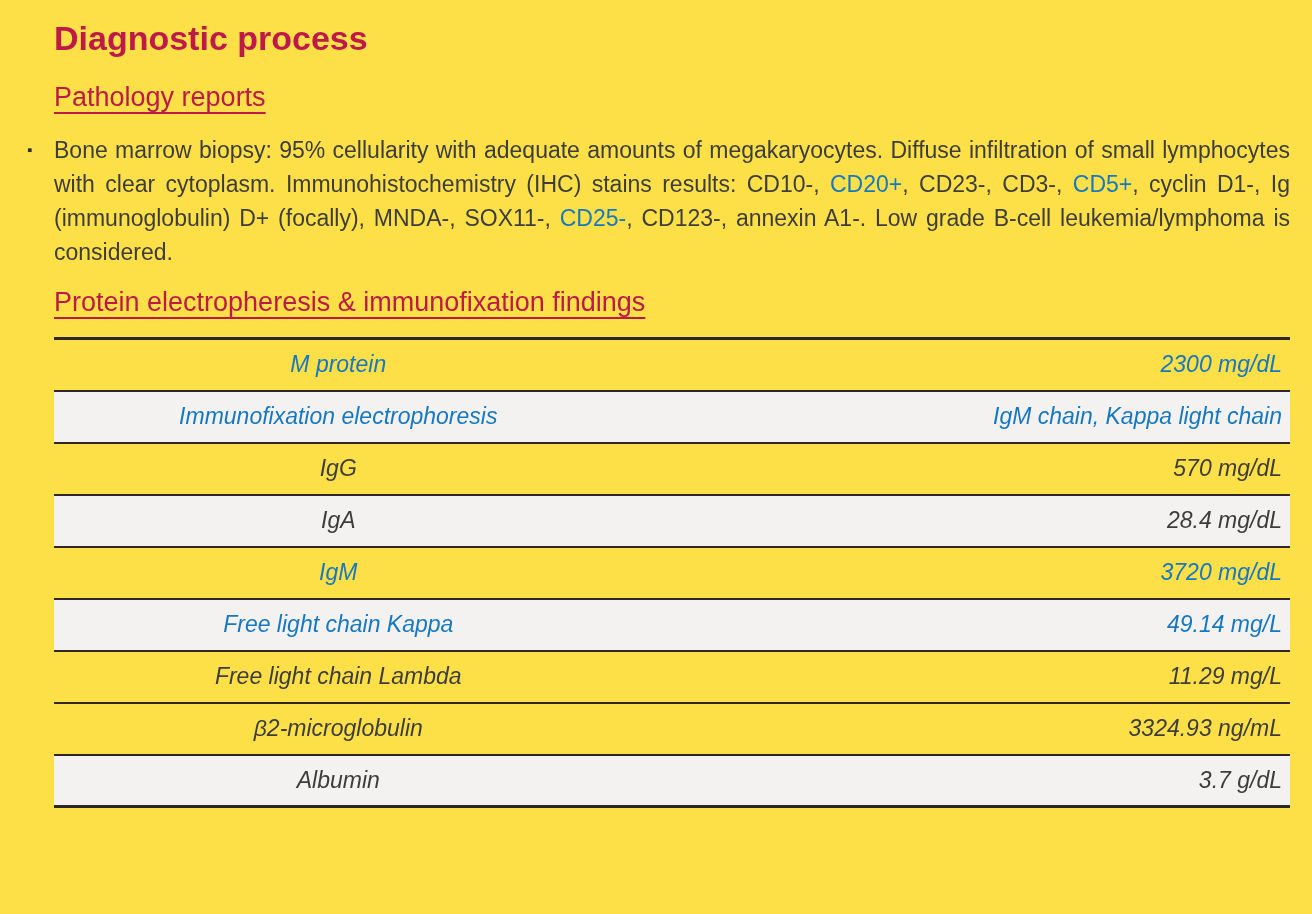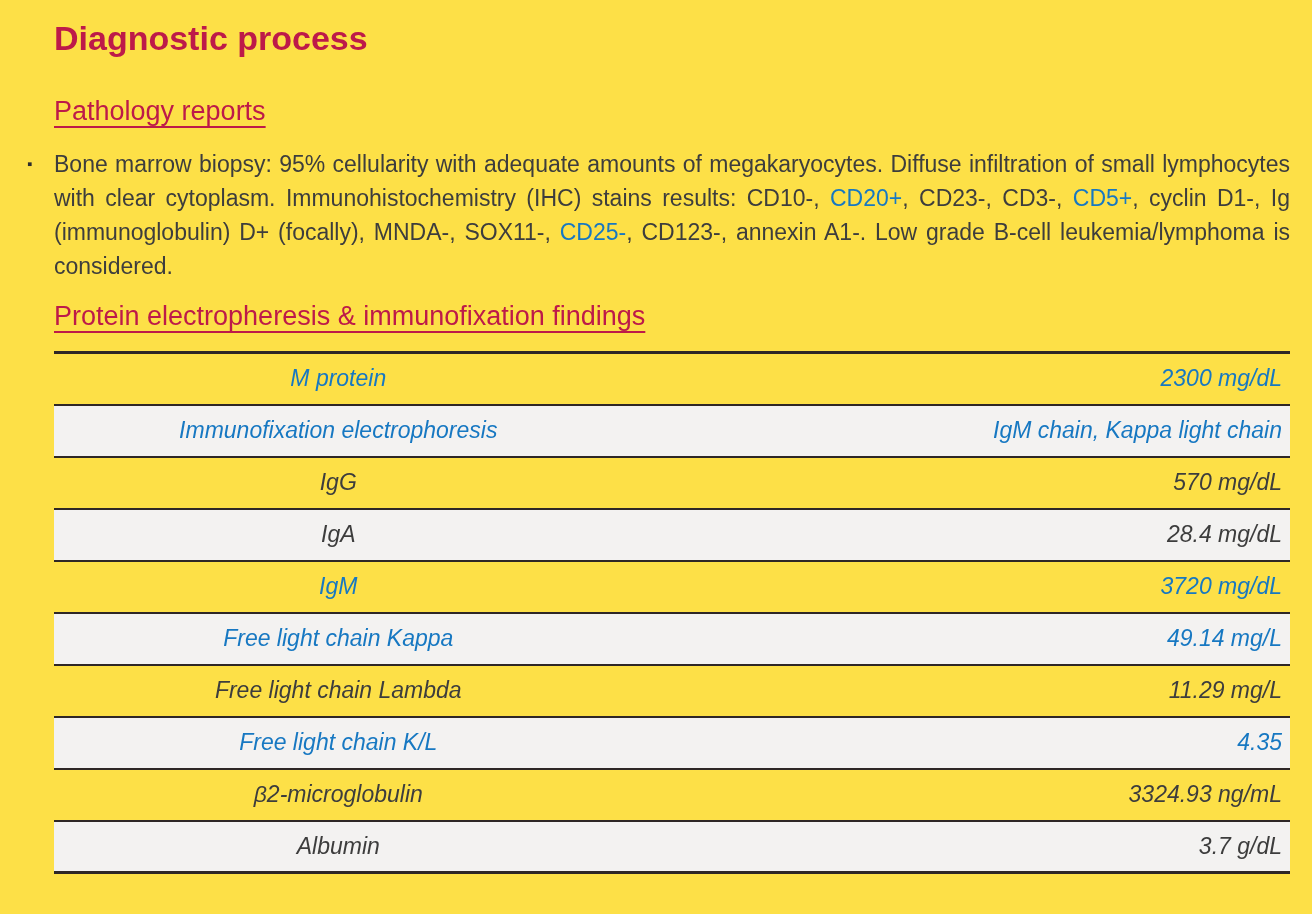--- a/index.html
+++ b/index.html
@@ -30,21 +30,21 @@
   }
   h2.section-heading {
     color: var(--accent-red);
     font-size: 27px;
     font-weight: normal;
     line-height: 30px;
     text-decoration: underline;
     text-decoration-thickness: 2px;
     text-underline-offset: 6px;
   }
-  .heading-pathology { margin-top: 36px; }
+  .heading-pathology { margin-top: 22px; }
   .heading-findings { margin-top: 18px; }
   .bullet-item {
     position: relative;
     margin-top: 21px;
   }
   .bullet-marker {
     position: absolute;
     left: -27px;
     top: 0;
     color: #2d2d2d;
@@ -121,24 +121,20 @@
           <td class="value-col">3720 mg/dL</td>
         </tr>
         <tr class="alt em">
           <td class="label-col">Free light chain Kappa</td>
           <td class="value-col">49.14 mg/L</td>
         </tr>
         <tr class="">
           <td class="label-col">Free light chain Lambda</td>
           <td class="value-col">11.29 mg/L</td>
         </tr>
-        <tr class="alt em">
-          <td class="label-col">Free light chain K/L</td>
-          <td class="value-col">4.35</td>
-        </tr>
         <tr class="">
           <td class="label-col">β2-microglobulin</td>
           <td class="value-col">3324.93 ng/mL</td>
         </tr>
         <tr class="alt ">
           <td class="label-col">Albumin</td>
           <td class="value-col">3.7 g/dL</td>
         </tr>
       </tbody>
   </table>

